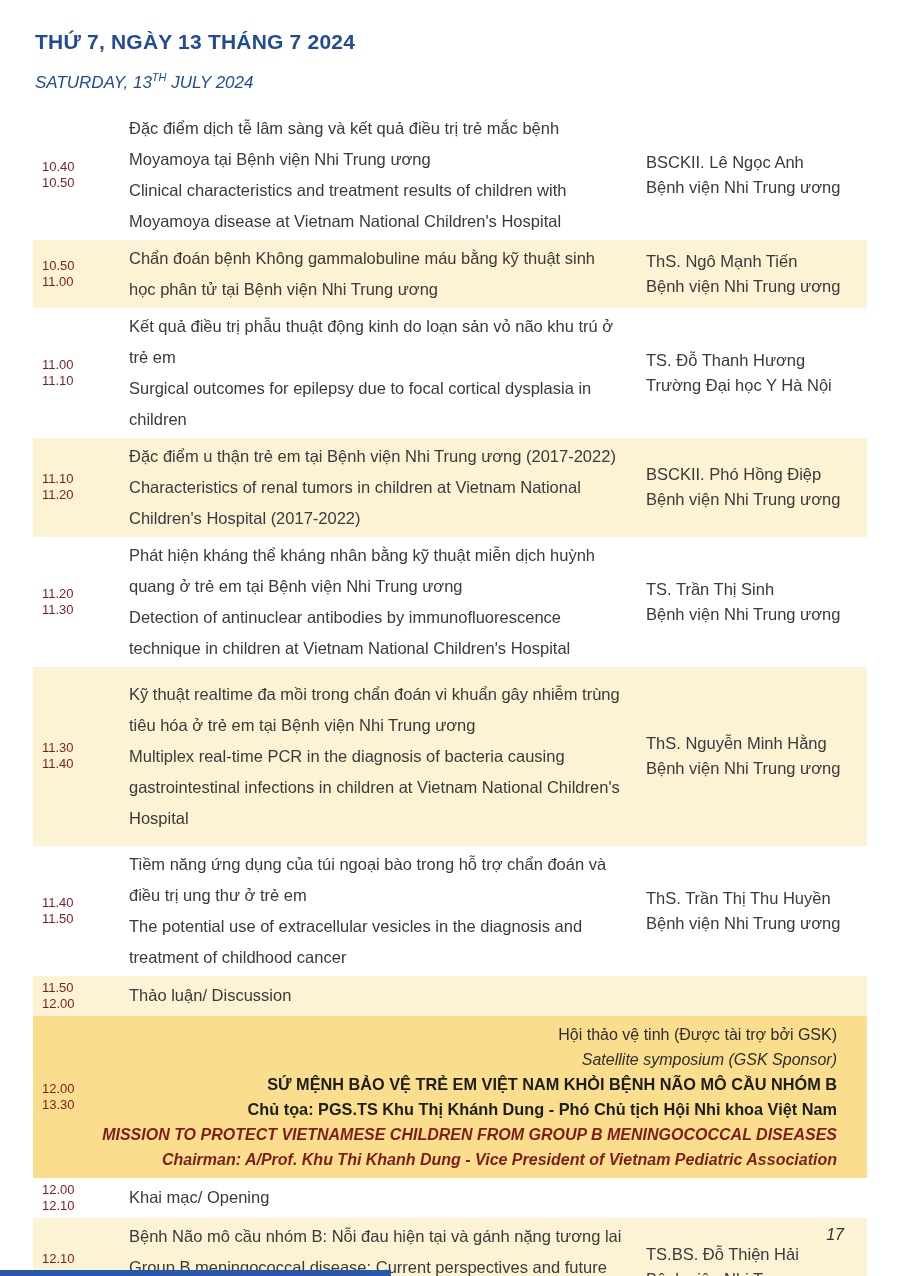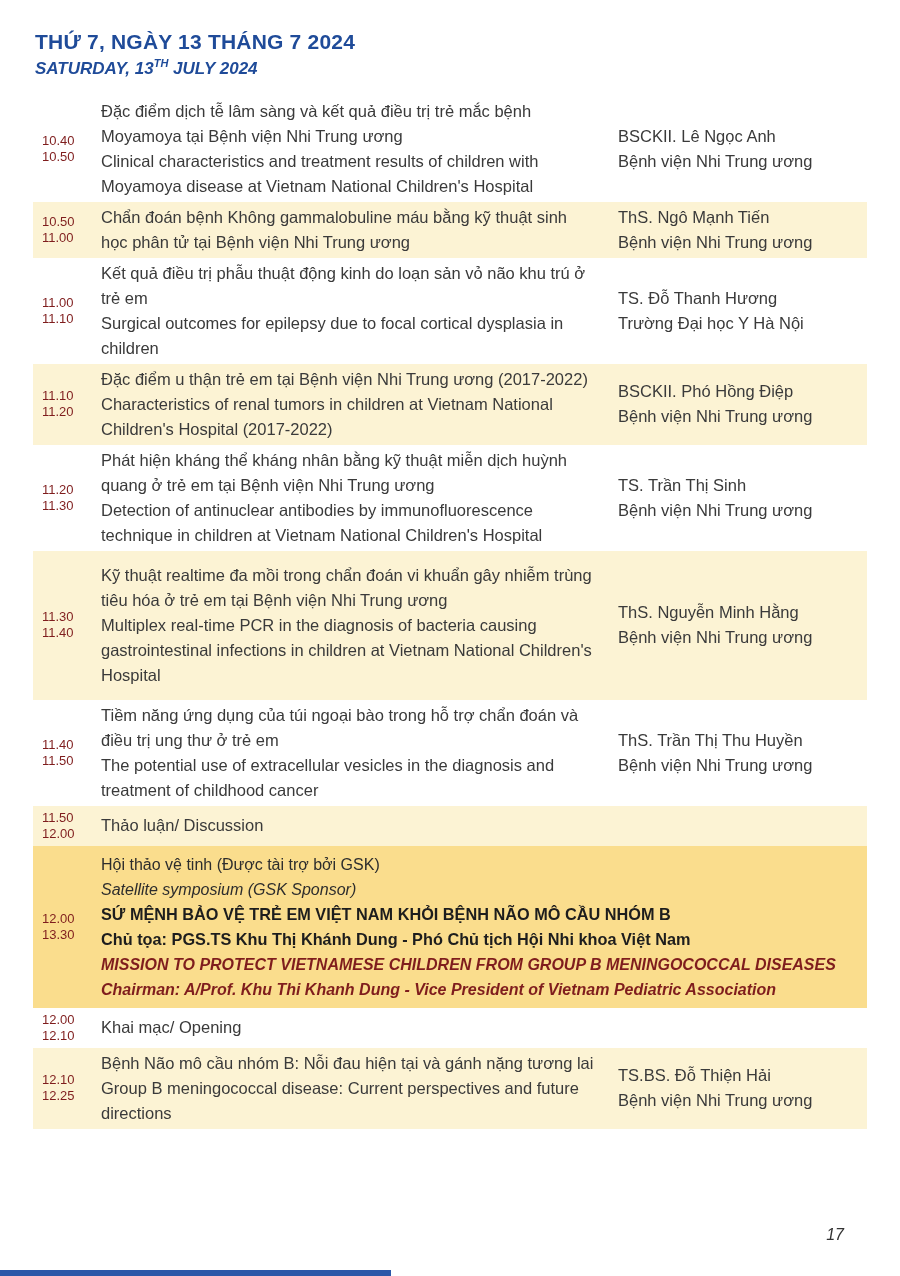--- a/index.html
+++ b/index.html
@@ -18,23 +18,23 @@
   }
   
   .header { margin: 30px 35px 0 35px; color: #1f4b99; }
   .header .title-vi {
     font-size: 21px;
     font-weight: bold;
     letter-spacing: 0.2px;
   }
   .header .title-en {
     font-size: 17px;
-    font-weight: bold;
+    font-weight: normal;
     font-style: italic;
-    margin-top: 3px;
+    margin-top: 17px;
   }
   .header .title-en sup { font-size: 11px; }
 
   
   .rows { margin: 17px 33px 0 33px; }
   .row {
     display: flex;
     align-items: center;
     padding: 3px 0;
   }
@@ -48,38 +48,39 @@
     padding-left: 9px;
     font-size: 13px;
     line-height: 16px;
     color: #7f1d1d;
   }
   .col-content {
     width: 517px;
     flex: 0 0 517px;
     padding-right: 22px;
     font-size: 16.5px;
-    line-height: 25px;
+    line-height: 31px;
+    margin-left: 28px;
   }
   .col-content .en, .italic { }
   .col-speaker {
     flex: 1 1 auto;
     font-size: 16.5px;
     line-height: 25px;
     padding-right: 4px;
   }
   .row.tall { padding: 12px 0; }
   .row.single { padding: 4px 0; }
   .row.single .col-content { font-size: 16.5px; }
 
   
   .symposium { padding: 6px 0; }
   .symposium .sym-body {
     flex: 1 1 auto;
-    text-align: left;
+    text-align: right;
     font-size: 16px;
     line-height: 25px;
     color: #2d2d2d;
     padding-right: 30px;
   }
   .sym-line-bold { font-weight: bold; font-size: 16.3px; color: #1d1d1d; }
   .sym-line-bold-italic { font-weight: bold; font-style: italic; color: #7f1d1d; }
   .sym-line-italic { font-style: italic; }
 
   

